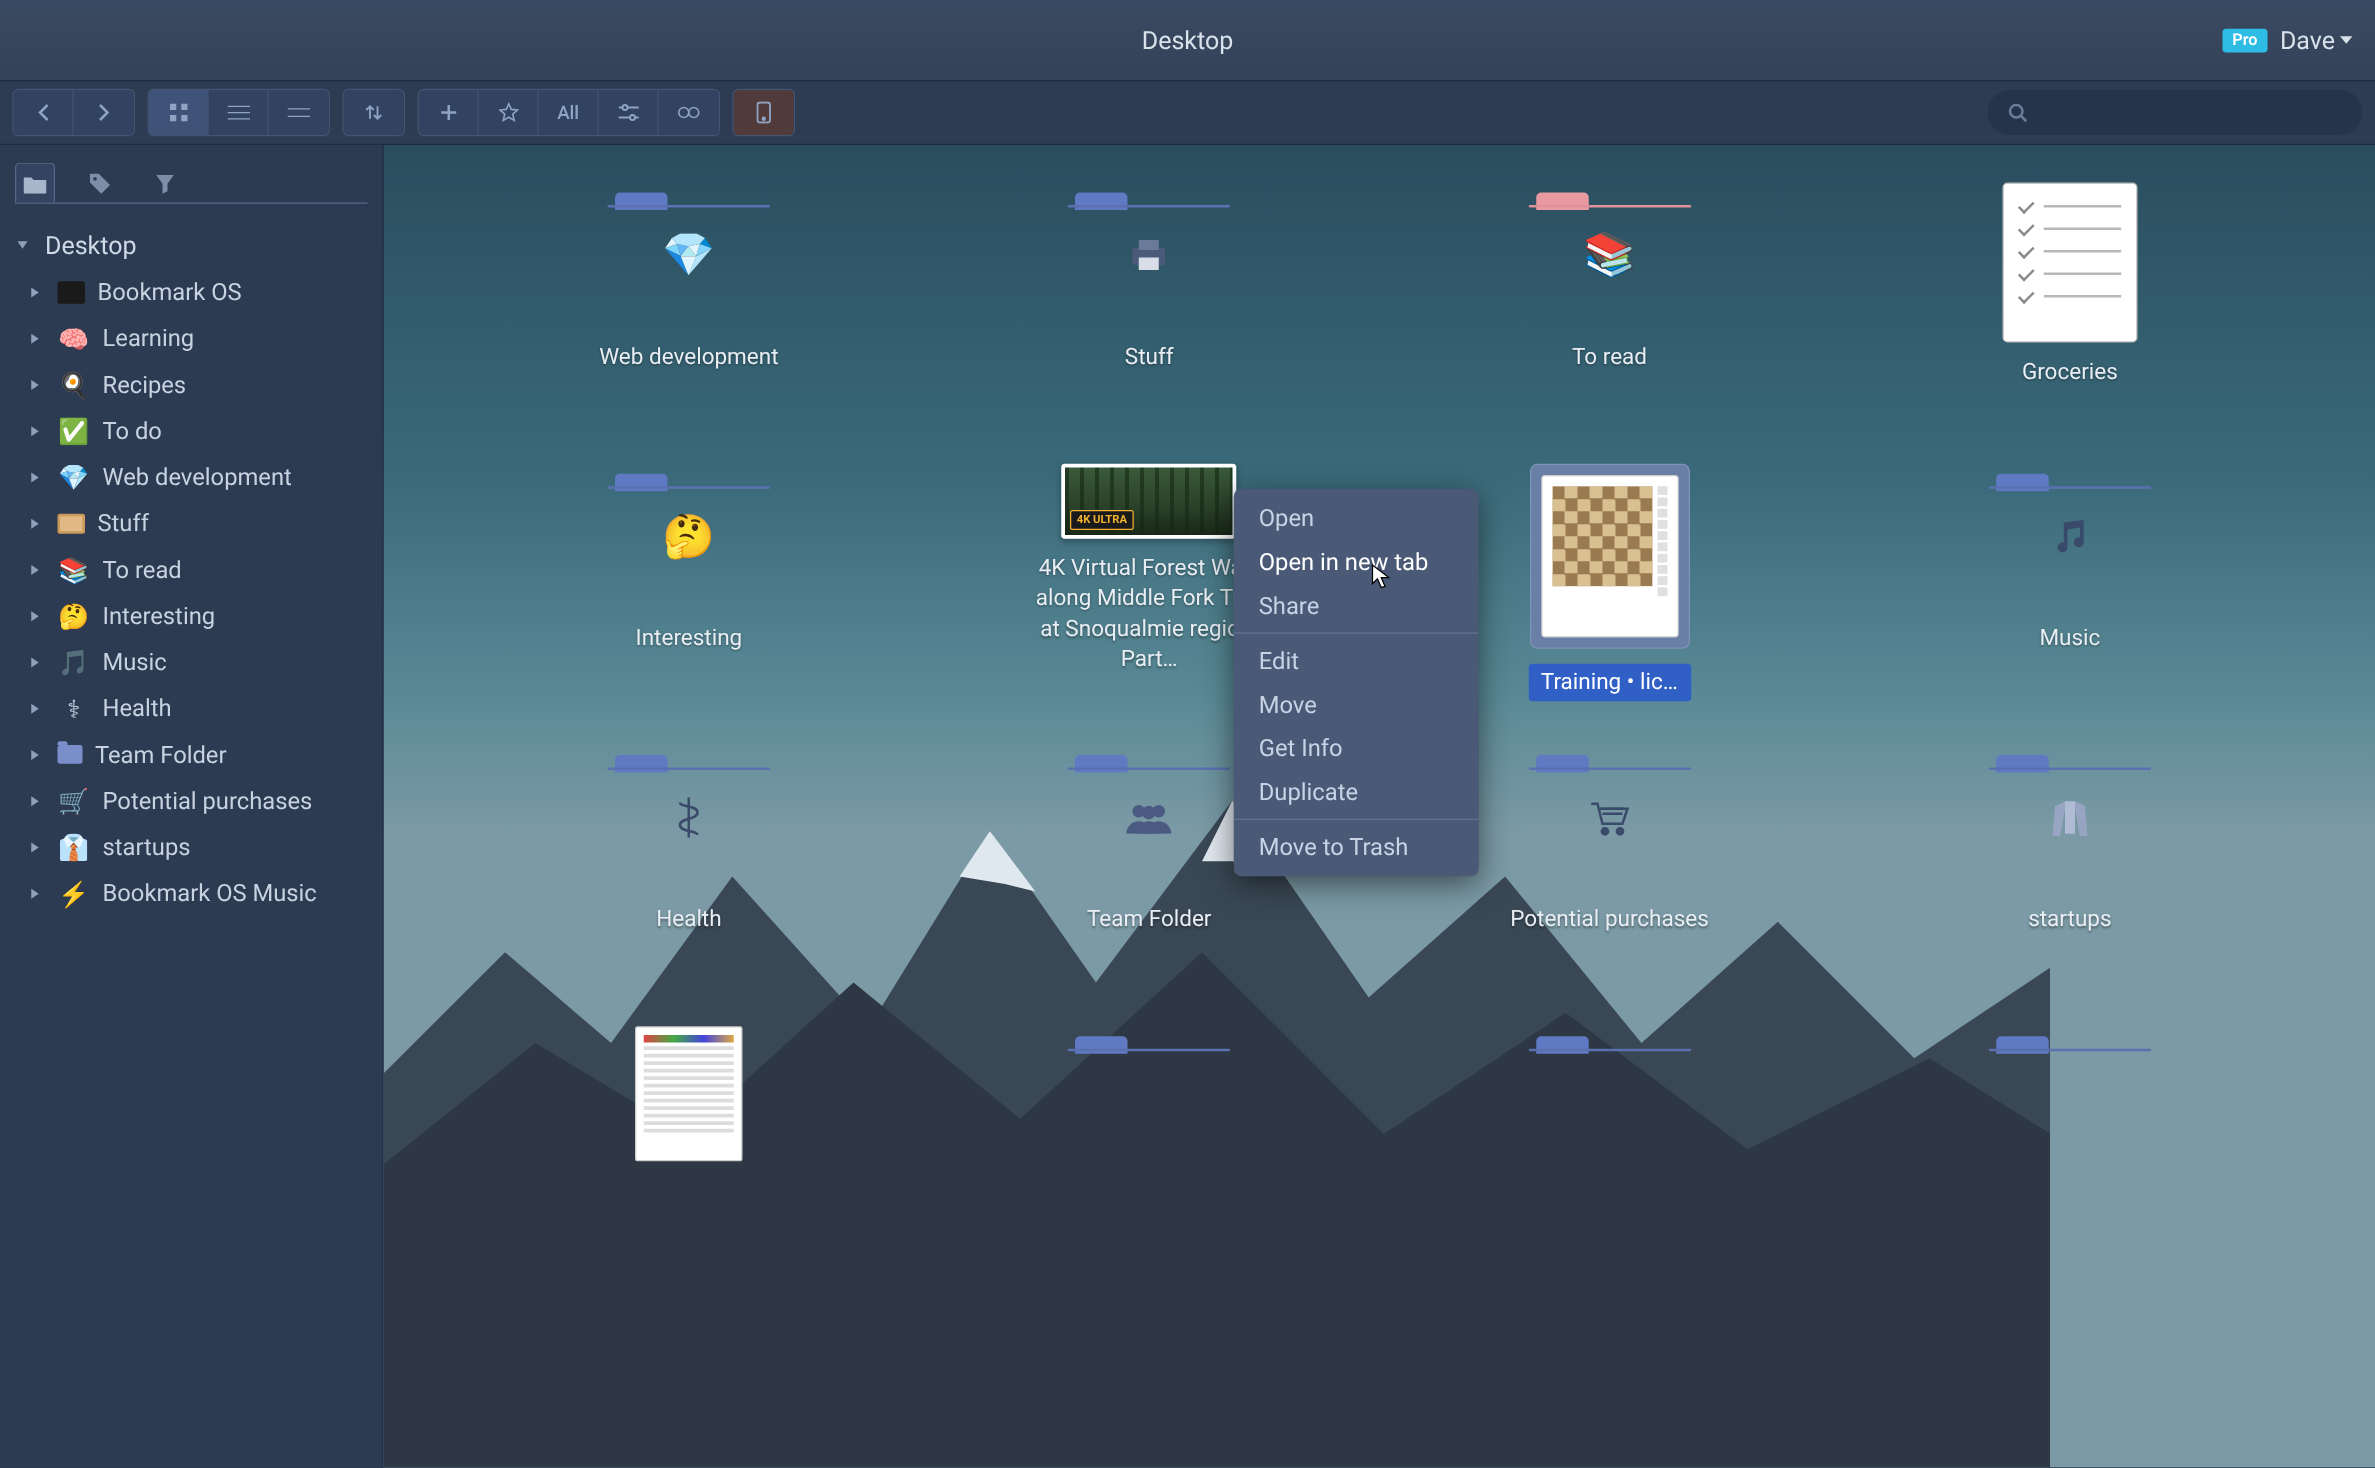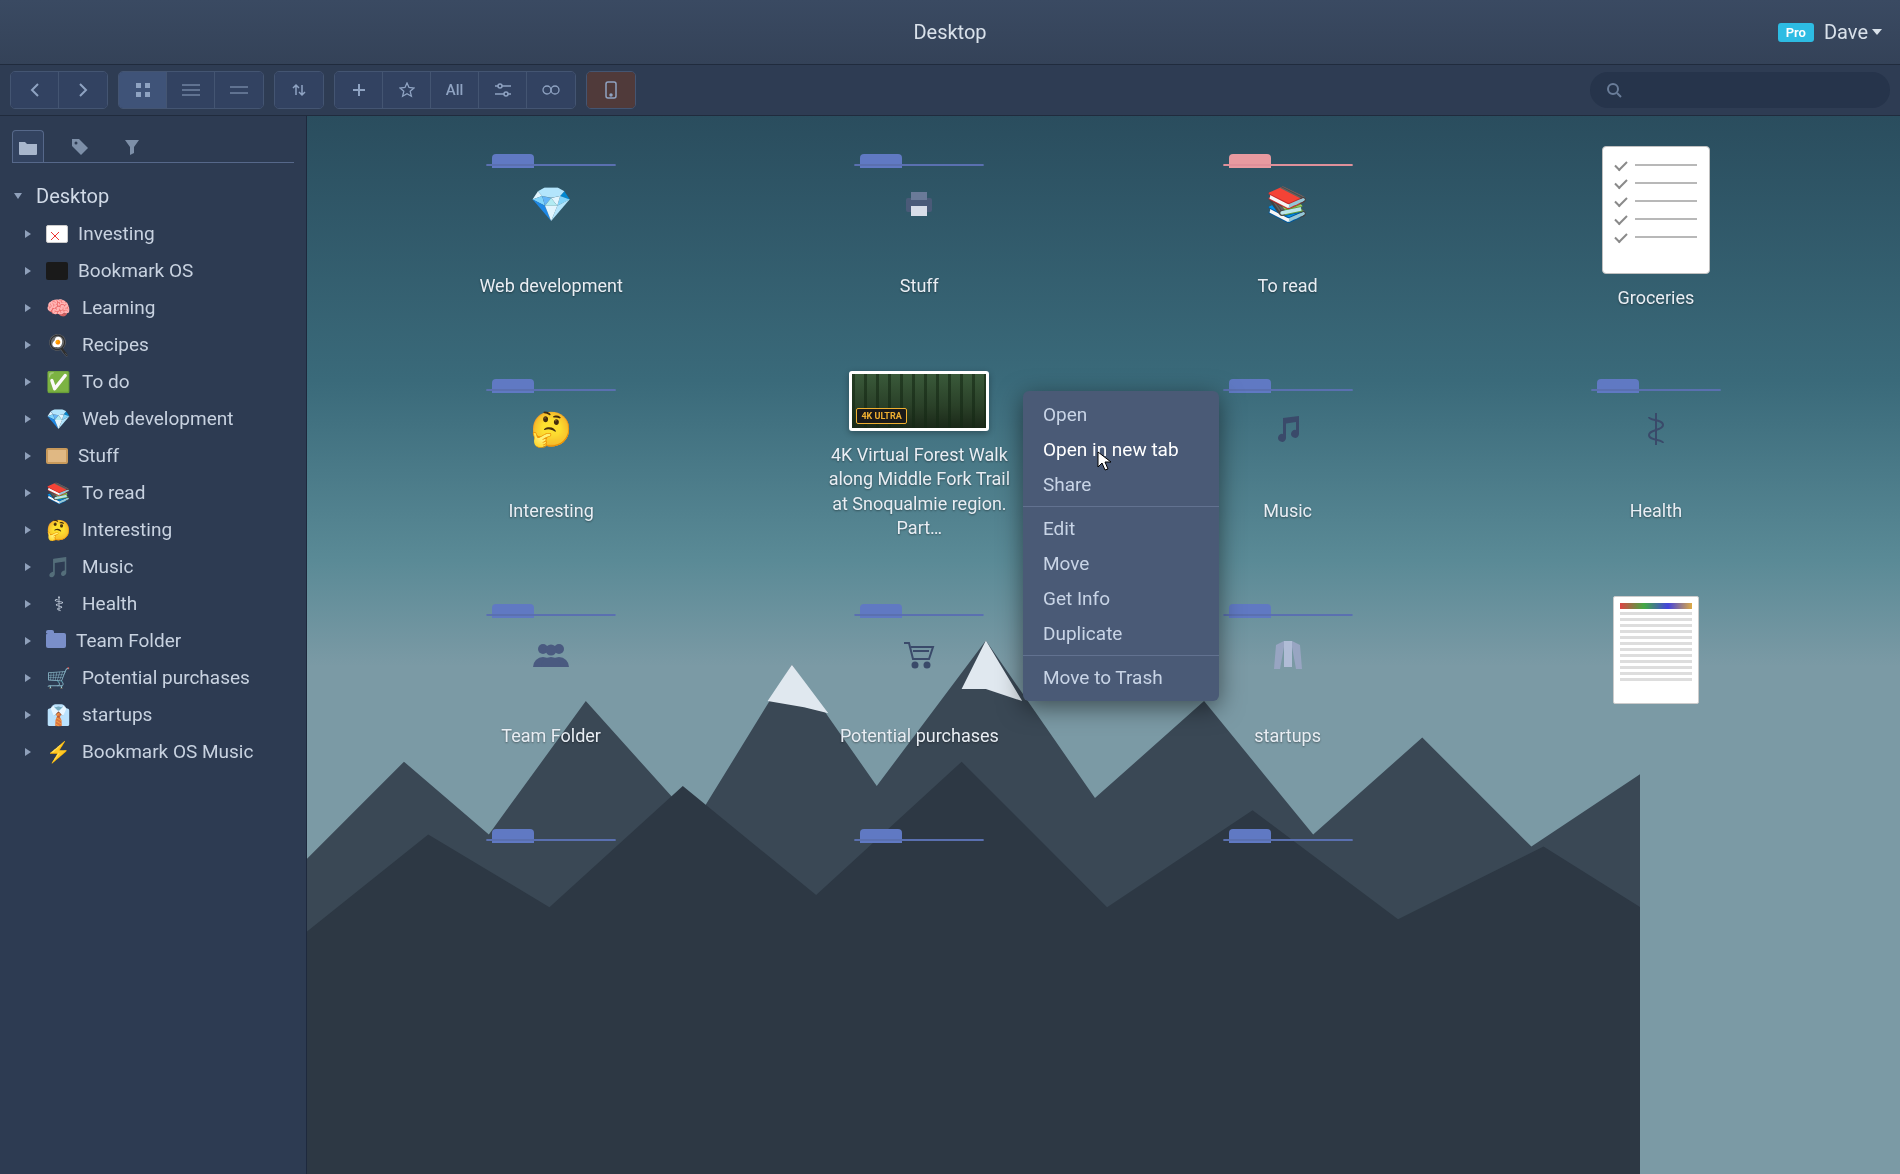--- a/index.html
+++ b/index.html
@@ -216,29 +216,20 @@
             </svg>
           </span>
           <span>Desktop</span>
         </div>
         <div class="tree-row" style="padding-left: 14px;">
           <span class="arrow">
             <svg width="8" height="10" viewBox="0 0 8 10">
               <path d="M1 1 L7 5 L1 9 Z" fill="currentColor"></path>
             </svg>
           </span>
-          <span class="mini-chart"></span>
-          <span>Investing</span>
-        </div>
-        <div class="tree-row" style="padding-left: 14px;">
-          <span class="arrow">
-            <svg width="8" height="10" viewBox="0 0 8 10">
-              <path d="M1 1 L7 5 L1 9 Z" fill="currentColor"></path>
-            </svg>
-          </span>
           <span class="mini-dark"></span>
           <span>Bookmark OS</span>
         </div>
         <div class="tree-row" style="padding-left: 14px;">
           <span class="arrow">
             <svg width="8" height="10" viewBox="0 0 8 10">
               <path d="M1 1 L7 5 L1 9 Z" fill="currentColor"></path>
             </svg>
           </span>
           <span class="emoji">🧠</span>
@@ -431,20 +422,40 @@
               <div class="overlay"><span style="font-size:34px">🤔</span></div>
             </div>
           </div>
           <div class="label">Interesting</div>
         </div>
         <div class="cell">
           <div class="thumb-img forest">
             <span class="badge4k">4K ULTRA</span>
           </div>
           <div class="label">4K Virtual Forest Walk along Middle Fork Trail at Snoqualmie region. Part…</div>
+        </div>
+        <div class="cell selected">
+          <div class="thumb-frame">
+            <div class="chess">
+              <div class="chessboard"></div>
+              <div class="chess-side">
+                <div></div>
+                <div></div>
+                <div></div>
+                <div></div>
+                <div></div>
+                <div></div>
+                <div></div>
+                <div></div>
+                <div></div>
+                <div></div>
+              </div>
+            </div>
+          </div>
+          <div class="label">Training • lich…</div>
         </div>
         <div class="cell">
           <div class="thumb-frame">
             <div class="folder blue">
               <div class="tab"></div>
               <div class="body"></div>
               <div class="overlay">
                 <svg width="30" height="30" viewBox="0 0 30 30" fill="#3a4a6a">
                   <path d="M10 4 L26 2 v18 a4 4 0 1 1 -3 -4 V8 L13 9.5 V24 a4 4 0 1 1 -3 -4 z"></path>
                 </svg>
@@ -563,21 +574,21 @@
             <div class="folder blue">
               <div class="tab"></div>
               <div class="body"></div>
               <div class="overlay"></div>
             </div>
           </div>
           <div class="label"></div>
         </div>
       </div>
 
-    <div class="ctx" id="ctx" style="left:716px;top:275px">
+    <div class="ctx" id="ctx" style="left:680px;top:275px">
         <div class="ctx-item">Open</div>
         <div class="ctx-item hover">Open in new tab</div>
         <div class="ctx-item">Share</div>
         <div class="ctx-sep"></div>
         <div class="ctx-item">Edit</div>
         <div class="ctx-item">Move</div>
         <div class="ctx-item">Get Info</div>
         <div class="ctx-item">Duplicate</div>
         <div class="ctx-sep"></div>
         <div class="ctx-item">Move to Trash</div>

